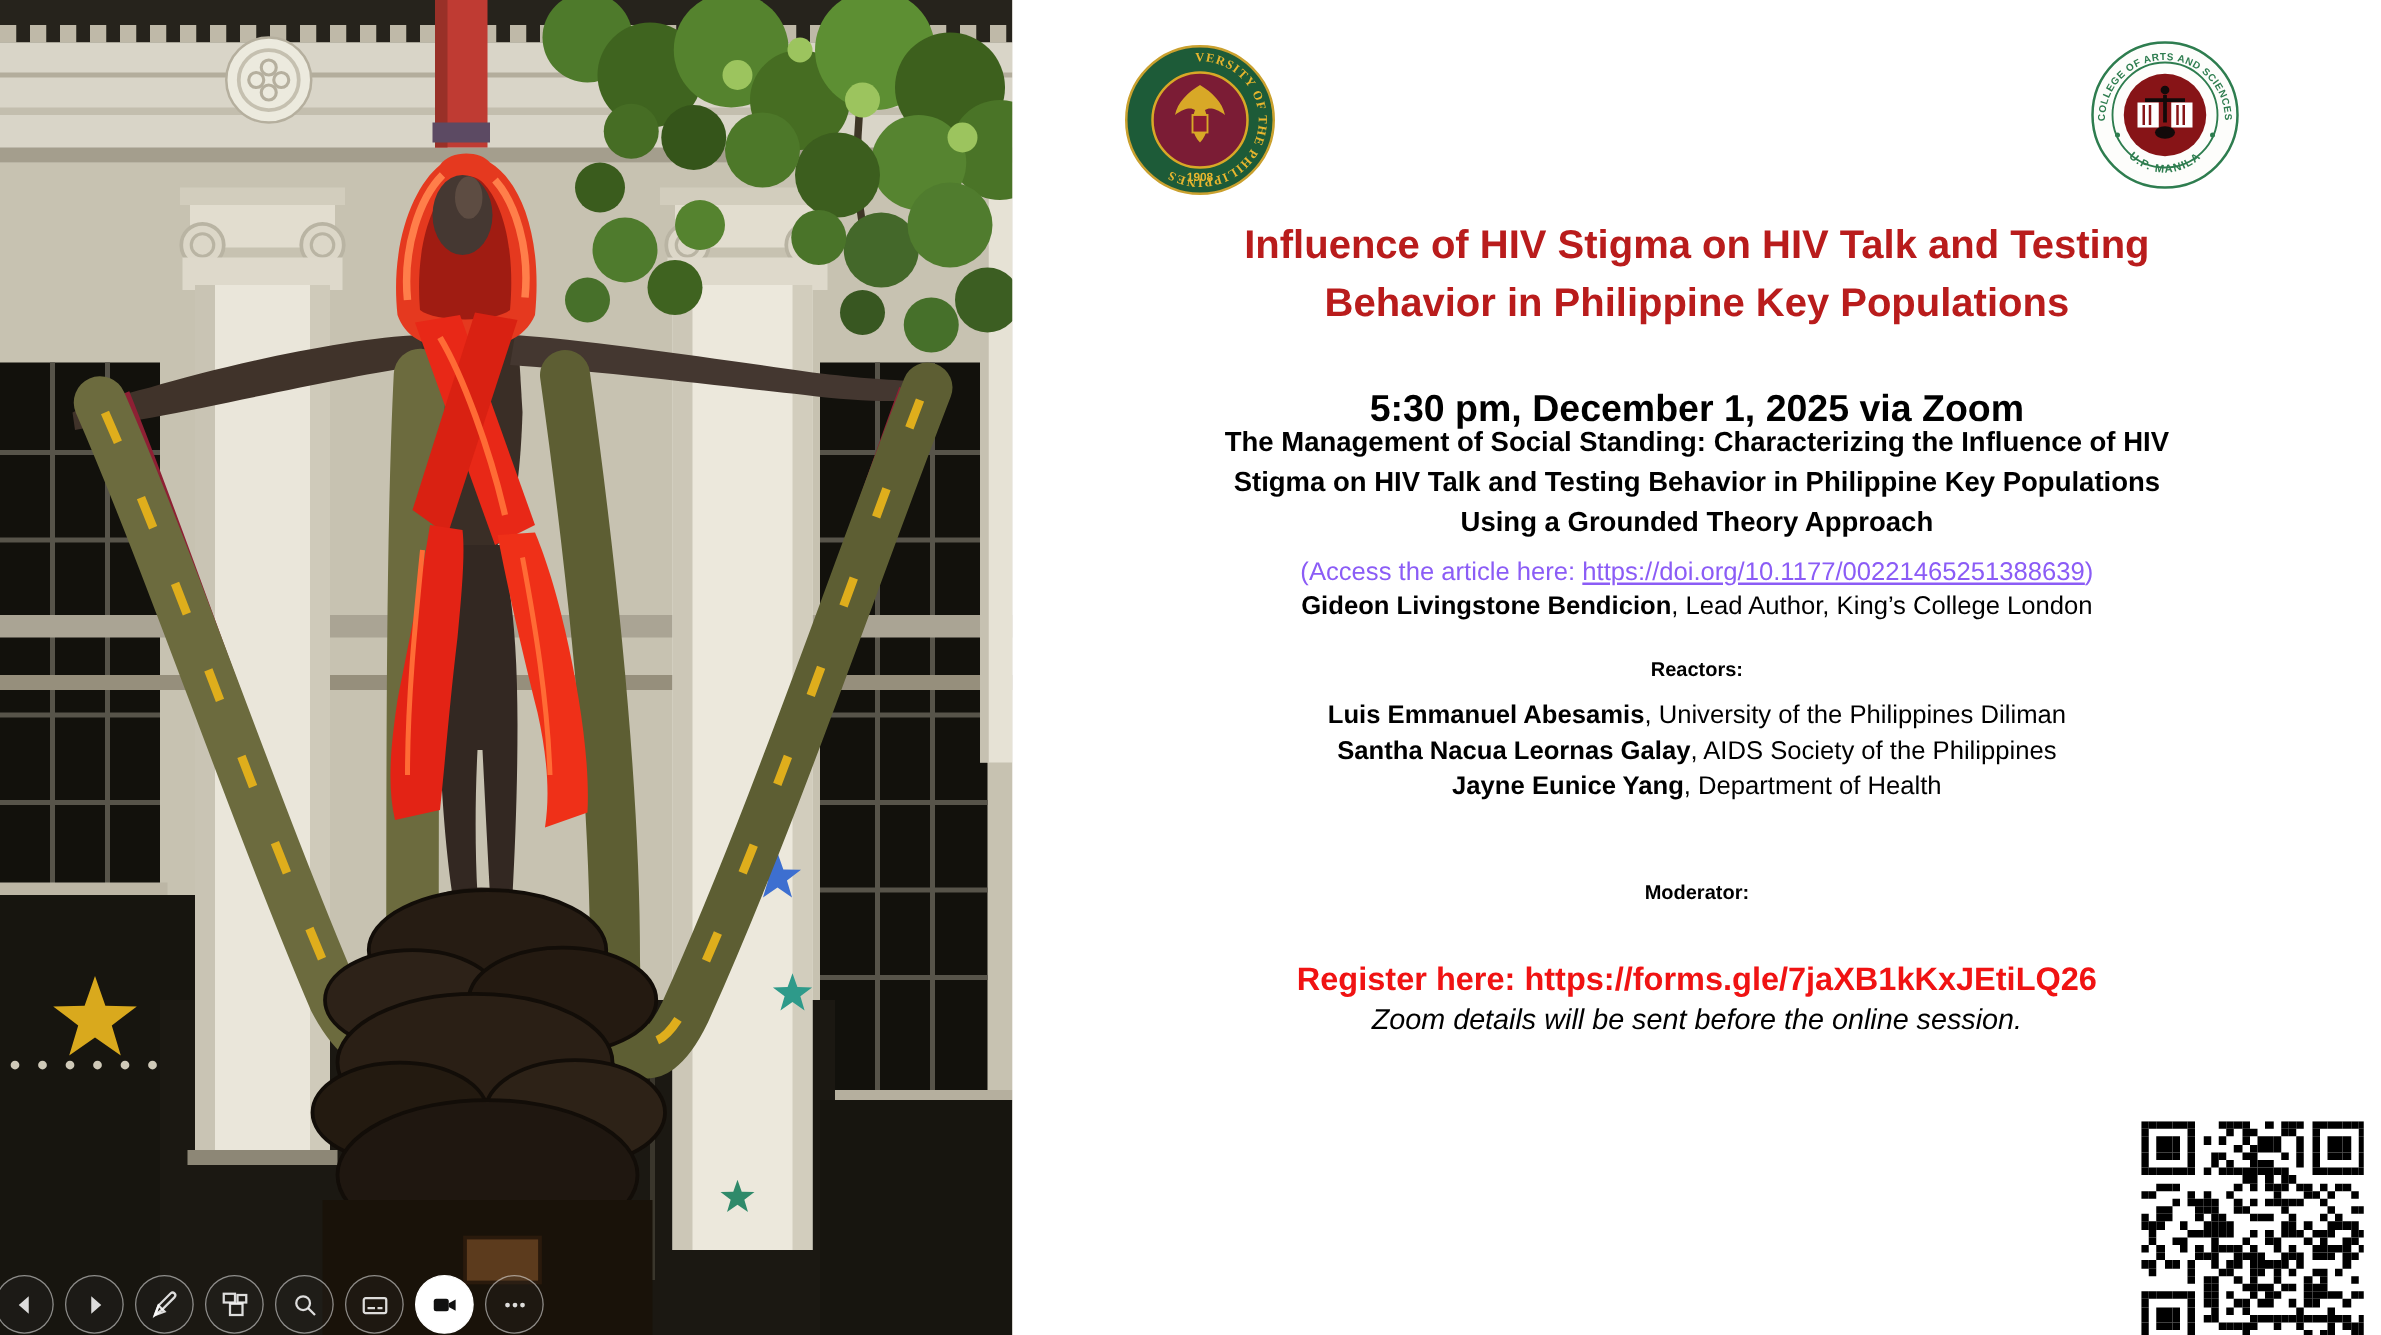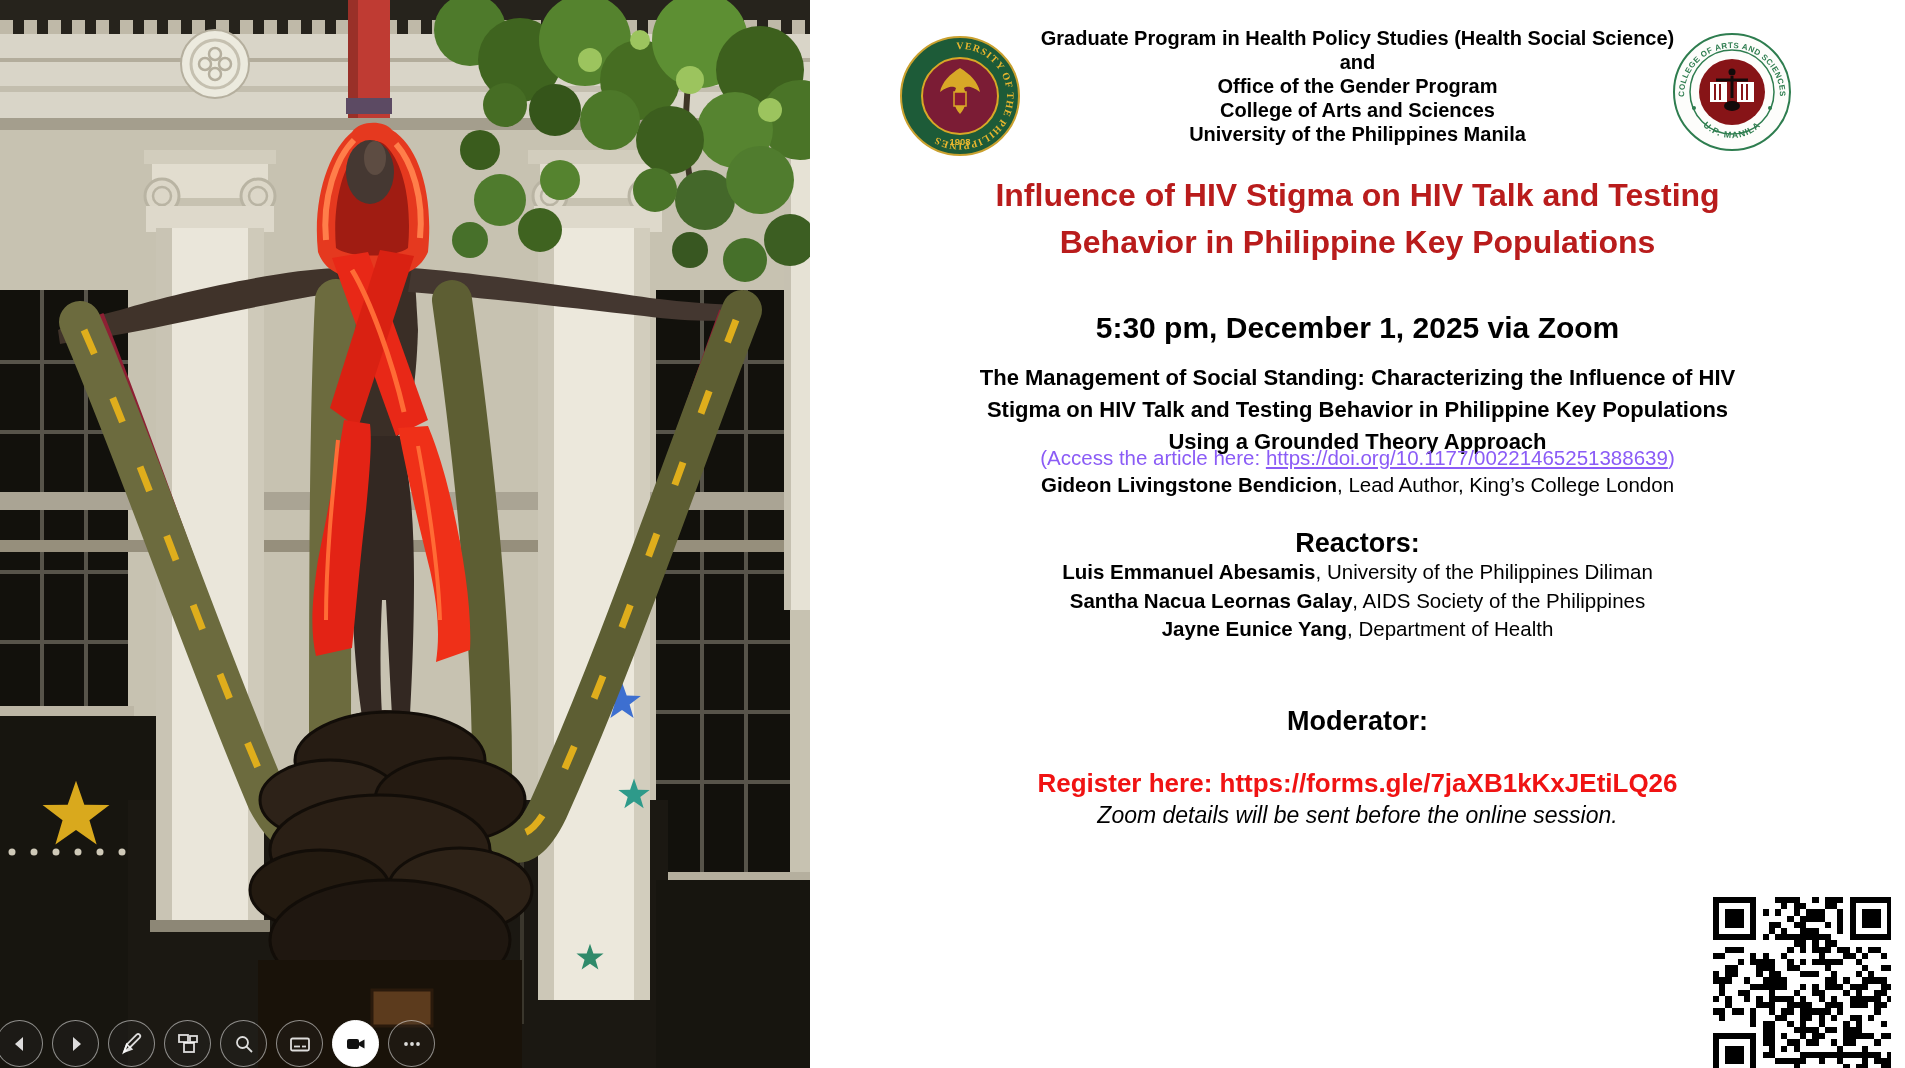--- a/index.html
+++ b/index.html
@@ -20,24 +20,24 @@
   .tb-btn.active .fillicon{fill:#111;}
   
   .panel{position:absolute;left:810px;top:0;width:1095px;height:1068px;background:#fff;}
   .panel .abs{position:absolute;left:0;width:100%;text-align:center;}
   .seal{position:absolute;width:124px;height:124px;}
   .seal-up{left:88px;top:34px;}
   .seal-cas{left:860px;top:30px;}
   .org-head{top:26px;font-size:20px;font-weight:bold;line-height:24px;}
   .ev-title{top:172px;font-size:32px;line-height:47px;font-weight:bold;}
   .ev-date{top:299px;font-size:30px;font-weight:bold;margin-top:12px;}
-  .art-title{top:362px;font-size:22px;line-height:32px;font-weight:bold;}
+  .art-title{top:338px;font-size:22px;line-height:32px;font-weight:bold;}
   .art-link{top:446px;font-size:20.5px;}
   .art-author{top:473px;font-size:20.5px;}
-  .sec-head{font-size:27px;font-weight:bold;}
+  .sec-head{font-size:16px;font-weight:bold;}
   .reactors-head{top:528px;}
   .reactors-list{top:558px;font-size:20.5px;line-height:28.5px;}
   .moderator-head{top:706px;}
   .moderator-line{top:701px;font-size:20.5px;}
   .register-line{top:768px;font-size:26px;font-weight:bold;}
   .zoom-note{top:802px;font-size:23px;font-style:italic;}
   .bname{font-weight:bold;margin-top:44px;}
   .url{text-decoration:underline;}
   
   .qr{position:absolute;left:903px;top:897px;width:178px;height:171px;overflow:hidden;background:#fff;}
@@ -335,27 +335,20 @@
         <line x1="77" y1="54" x2="77" y2="70" stroke="#871417" stroke-width="2"></line>
         <g stroke="#120a0a" stroke-width="3" fill="#120a0a">
           <circle cx="62" cy="42" r="3.5" stroke="none"></circle>
           <line x1="46" y1="50" x2="78" y2="50"></line>
           <line x1="62" y1="46" x2="62" y2="68"></line>
           <ellipse cx="62" cy="76" rx="8" ry="5" stroke="none"></ellipse>
         </g>
       </svg>
     </div>
 
-    <div class="abs org-head">
-      <div>Graduate Program in Health Policy Studies (Health Social Science)</div>
-      <div>and</div>
-      <div>Office of the Gender Program</div>
-      <div>College of Arts and Sciences</div>
-      <div>University of the Philippines Manila</div>
-    </div>
 
     <div class="abs ev-title" style="color:#b91c1c;">
       <div>Influence of HIV Stigma on HIV Talk and Testing</div>
       <div>Behavior in Philippine Key Populations</div>
     </div>
 
     <div class="abs ev-date">5:30 pm, December 1, 2025 via Zoom</div>
 
     <div class="abs art-title">
       <div>The Management of Social Standing: Characterizing the Influence of HIV</div>

